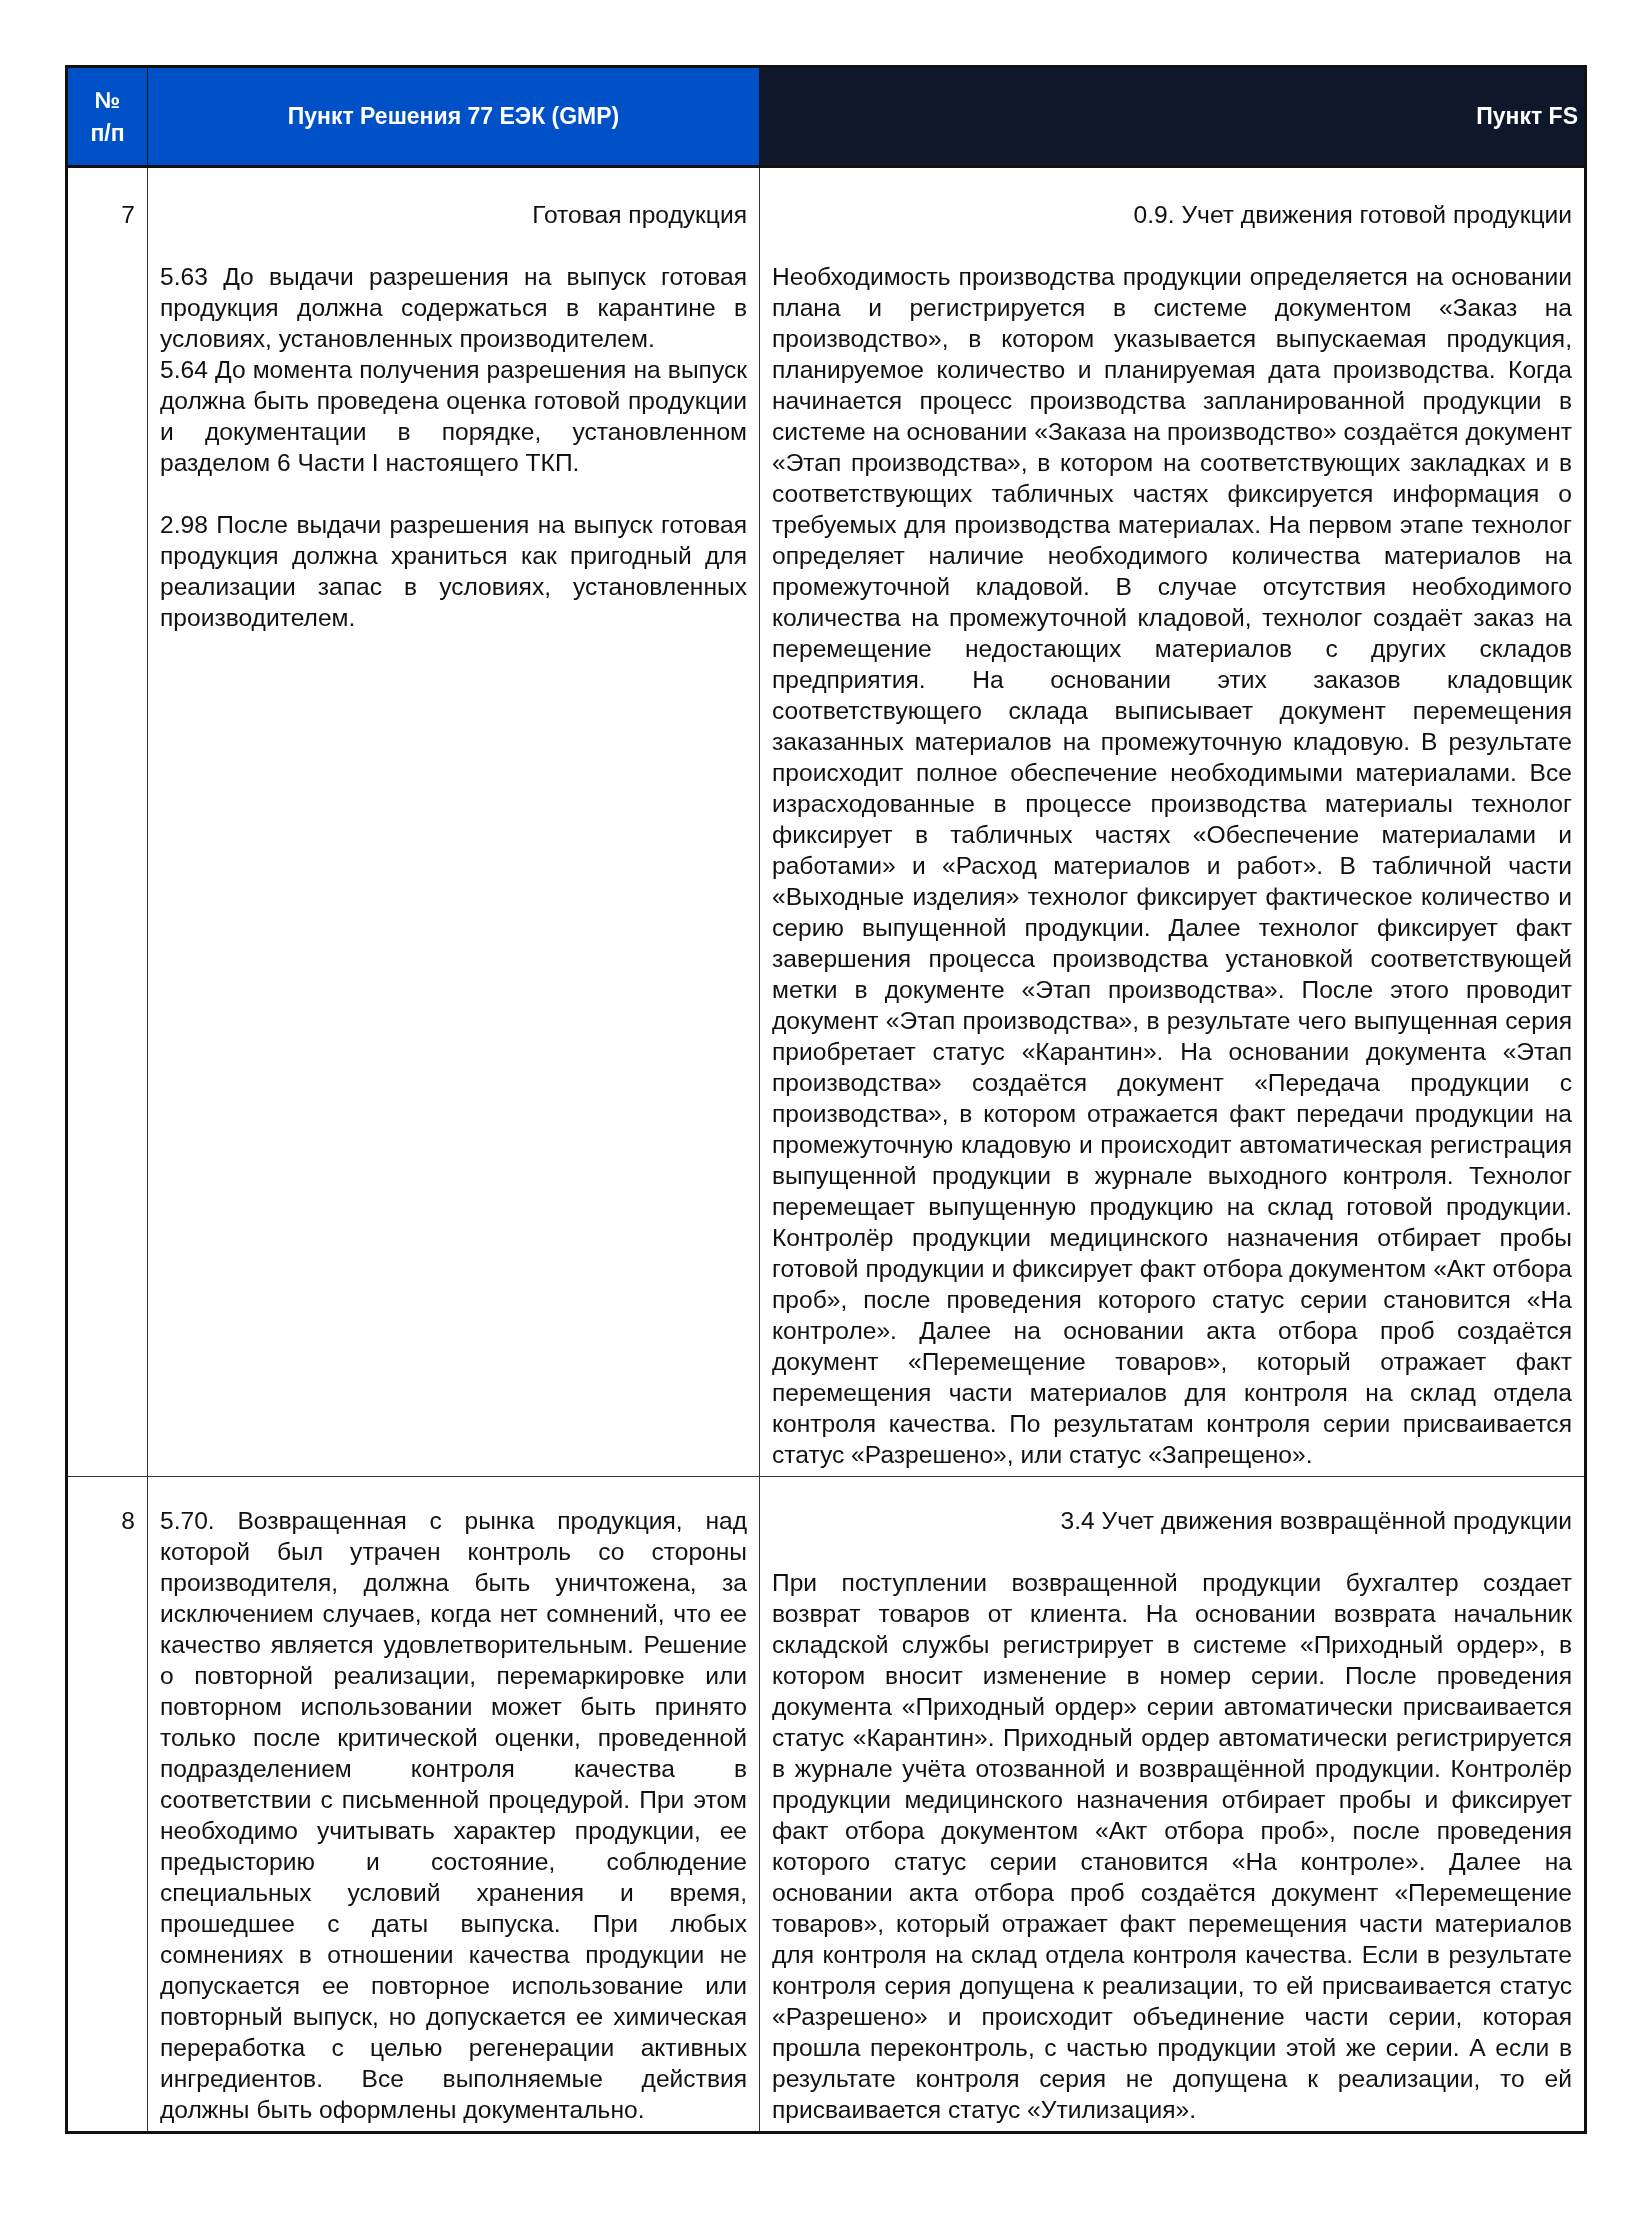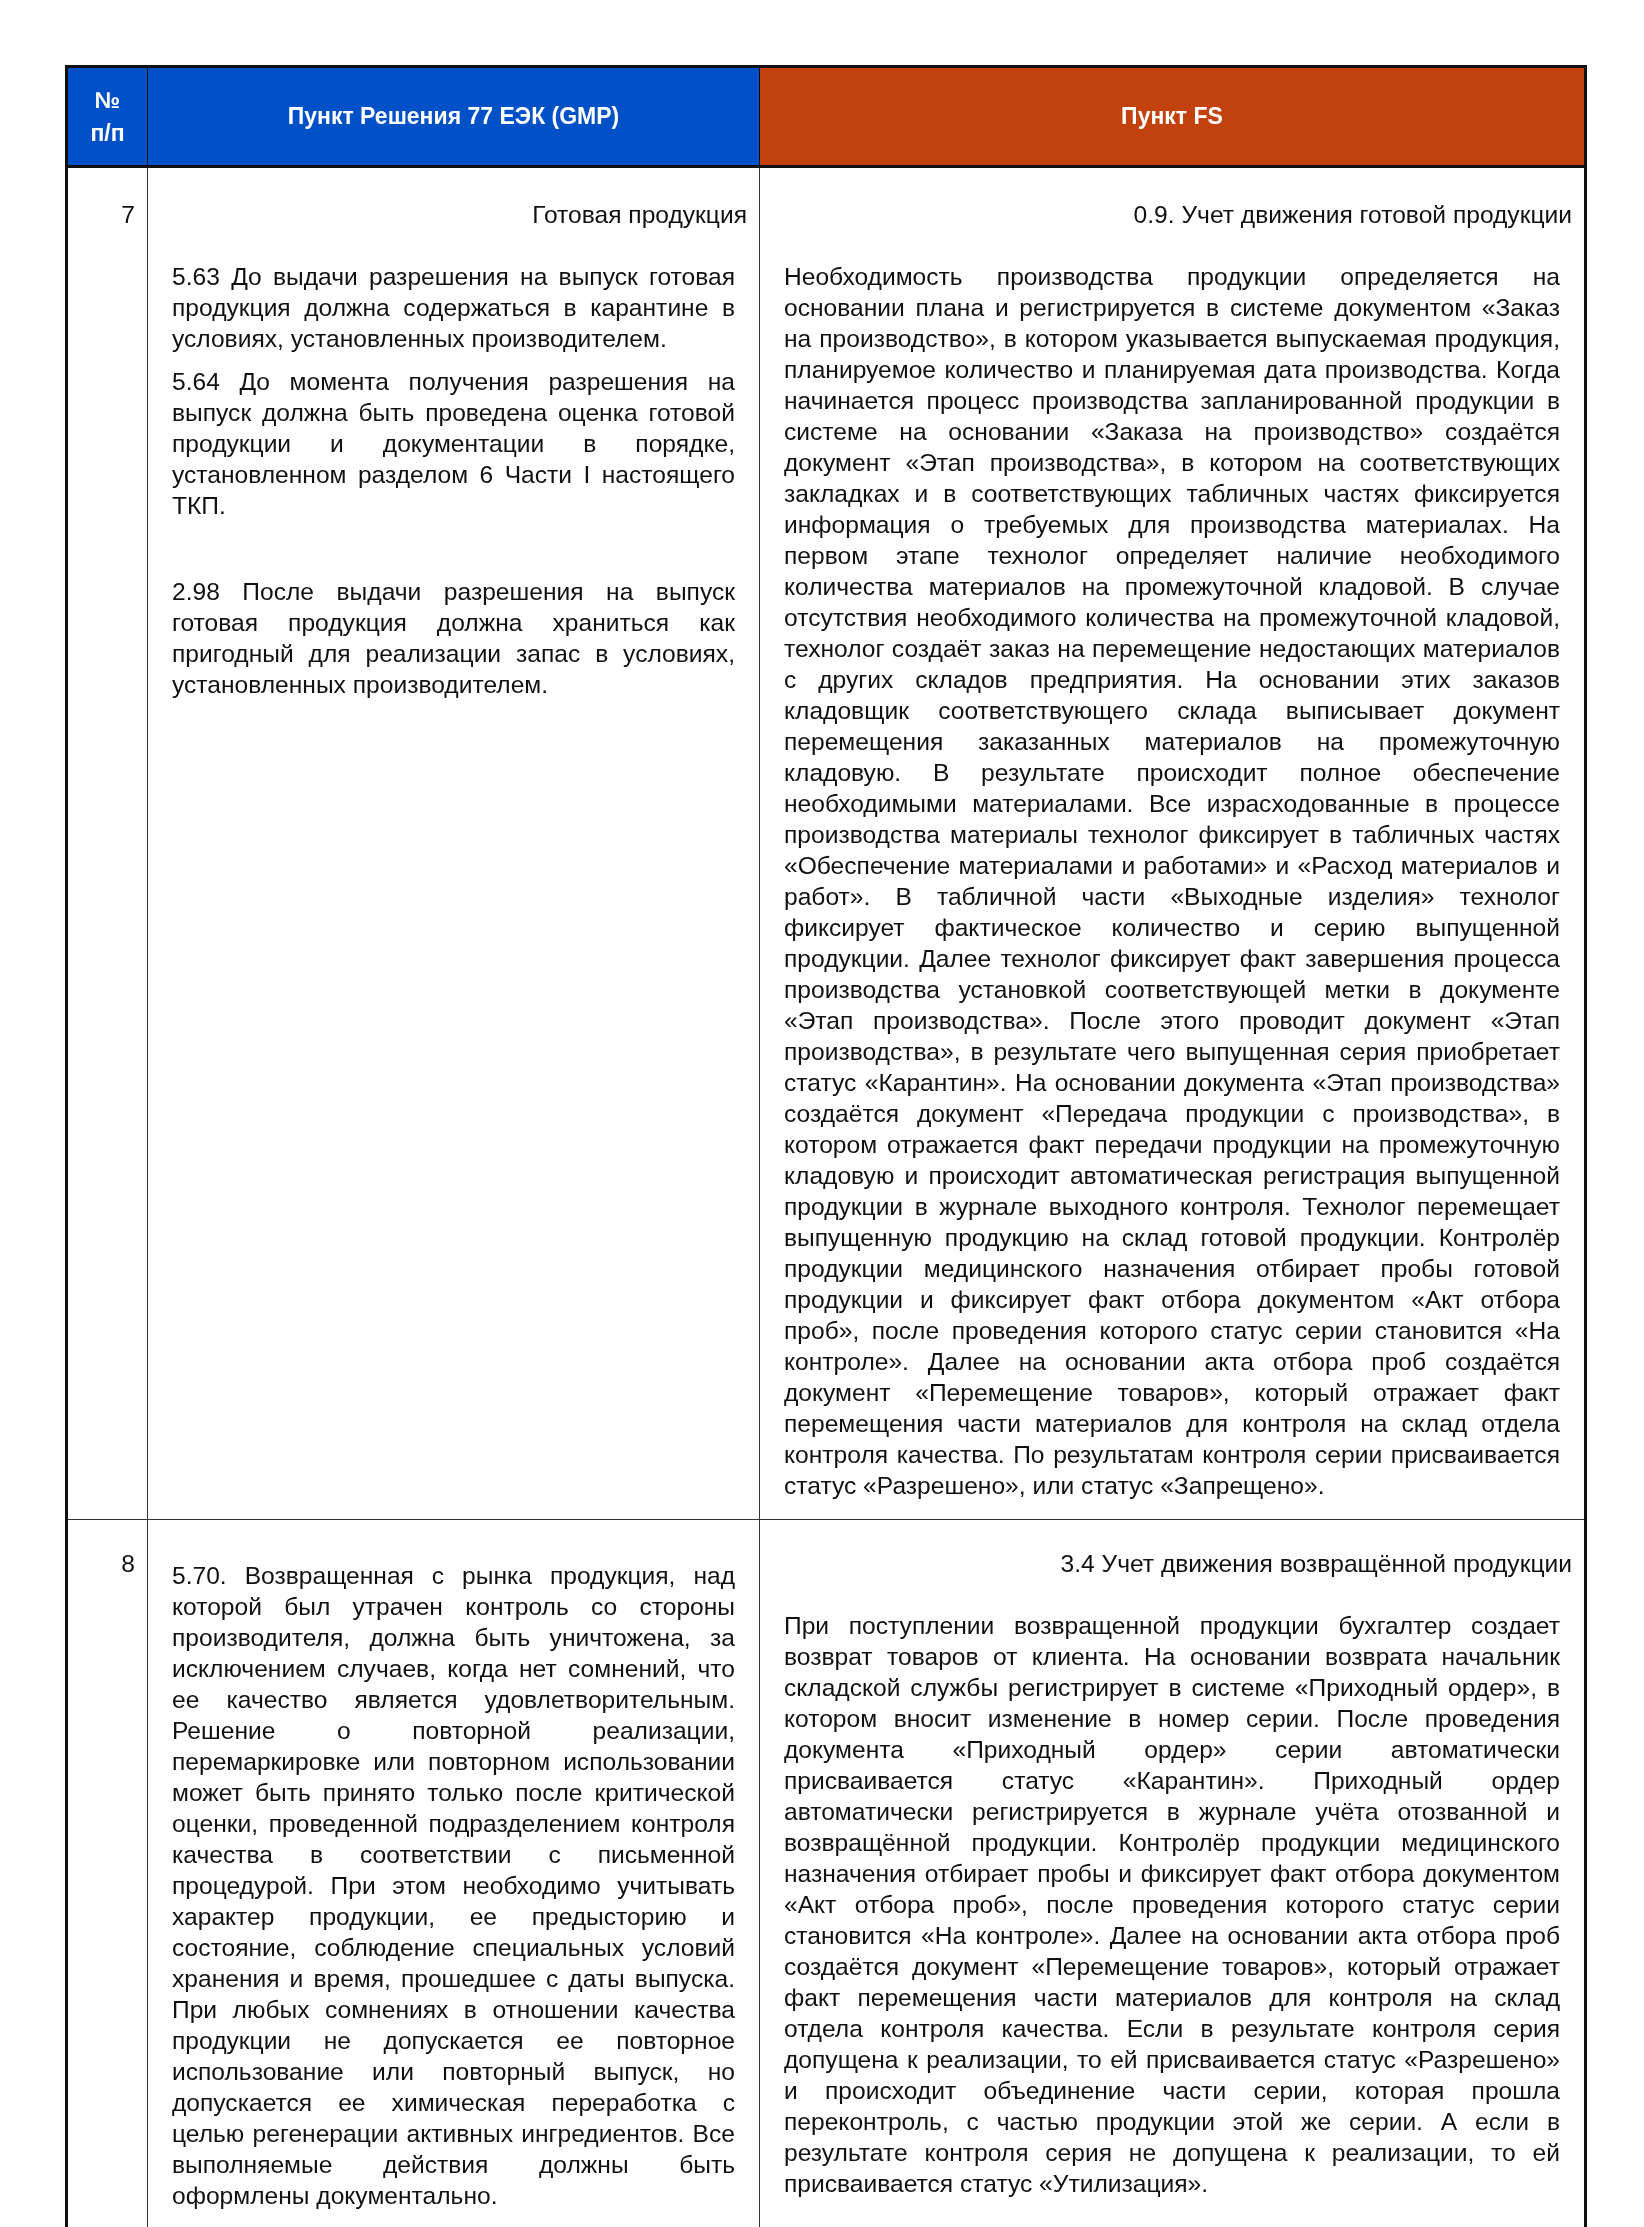--- a/index.html
+++ b/index.html
@@ -22,38 +22,38 @@
   }
   thead th.num { padding: 0; }
   td {
     border: 1.5px solid #333; vertical-align: top;
     font-size: 24.6px; line-height: 31px;
     padding: 31px 12px 6px 12px;
   }
   td.num { text-align: right; padding-right: 12px; }
   td.text { text-align: justify; hyphens: manual; }
   .heading { margin: 0 0 31px 0; text-align: right; }
-  .para { margin: 12px; }
+  .para { margin: 0; }
   .gap { height: 31px; }
   tr.row-8 td { padding-top: 28px; }
 </style>
 </head>
 <body>
 
 <table class="doc">
   <colgroup>
     <col class="c-num">
       <col class="c-gmp">
       <col class="c-fs">
   </colgroup>
   <thead>
     <tr>
       <th class="num" style="background: rgb(0, 80, 200);">№<br>п/п</th>
       <th style="background: rgb(0, 80, 200);">Пункт Решения 77 ЕЭК (GMP)</th>
-      <th style="background: #c2410c;">Пункт FS</th>
+      <th style="background: #0f172a; text-align: right;">Пункт FS</th>
     </tr>
   </thead>
   <tbody>
     <tr class="row-7">
       <td class="num">7</td>
       <td class="text">
         <p class="heading">Готовая продукция</p>
         <p class="para">5.63 До выдачи разрешения на выпуск готовая продукция должна содержаться в карантине в условиях, установленных производителем.</p>
         <p class="para">5.64 До момента получения разрешения на выпуск должна быть проведена оценка готовой продукции и документации в порядке, установленном разделом 6 Части I настоящего ТКП.</p>
         <div class="gap"></div>

